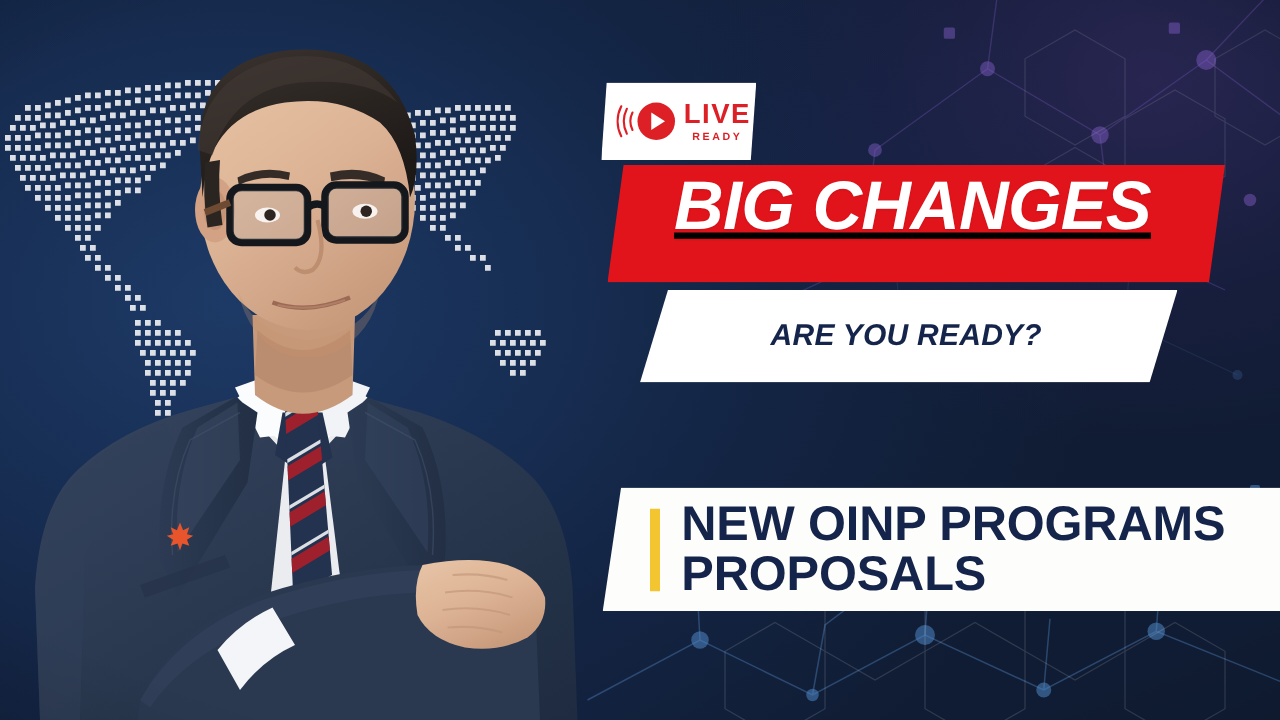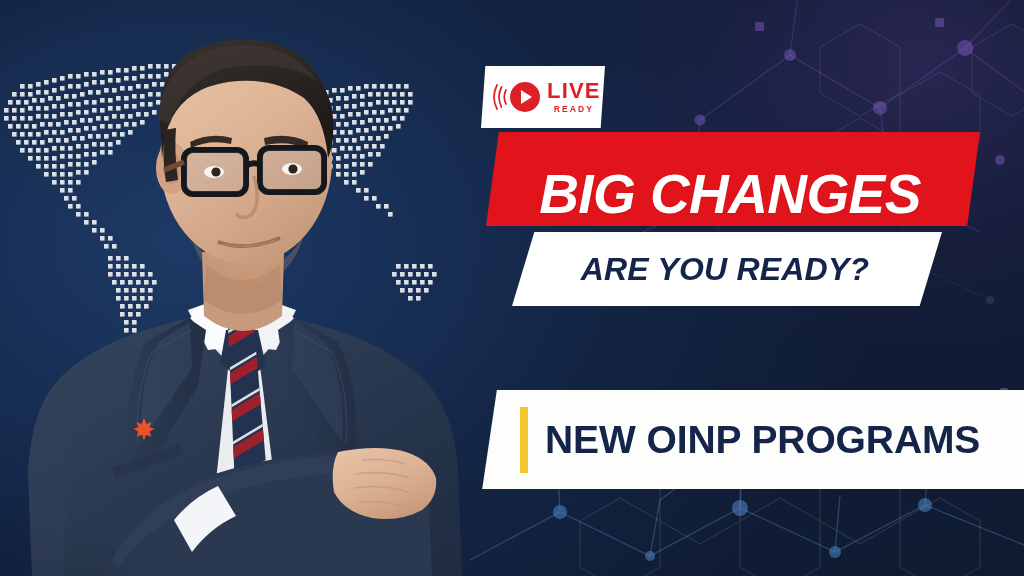--- a/index.html
+++ b/index.html
@@ -82,21 +82,21 @@
     letter-spacing:2.1px; margin-top:3px; text-align:center;
   }
 
   
   .red-band {
     position:absolute; left:486px; top:132px;
     width:494px; height:94px;
     background:#e2141b;
     clip-path:polygon(2.6% 0%, 100% 0%, 97.4% 100%, 0% 100%);
     z-index:5;
-    display:flex; align-items:flex-end;
+    display:flex; align-items:flex-start;text-decoration:underline;
   }
   .red-band-text {
     width:100%;
     text-align:center;
     font-size:55px;
     font-weight:700;
     font-style:italic;
     color:#ffffff;
     letter-spacing:-0.6px;
     transform:scaleX(1.0);
@@ -109,21 +109,21 @@
   .white-band {
     position:absolute; left:512px; top:232px;
     width:430px; height:74px;
     background:#ffffff;
     clip-path:polygon(5.2% 0%, 100% 0%, 94.8% 100%, 0% 100%);
     z-index:5;
     display:flex; align-items:center; justify-content:center;
     box-shadow:0 2px 8px rgba(0,0,0,0.18);
   }
   .white-band-text {
-    font-size:32px;
+    font-size:24px;
     font-weight:700;
     font-style:italic;
     color:#15244a;
     letter-spacing:0.2px;
     white-space:nowrap;
     padding-right:4px;
   }
 
   
   .bottom-band {
@@ -934,17 +934,18 @@
   </div>
 
   <div class="white-band">
     <span class="white-band-text">ARE YOU READY?</span>
   </div>
 
   <div class="bottom-band">
     <div class="accent-bar"></div>
     <div class="bottom-band-text">
       <span class="bottom-line">NEW OINP PROGRAMS</span>
+      <span class="bottom-line">PROPOSALS</span>
     </div>
   </div>
 
   <div class="bg-vignette"></div>
 </div>
 
 </body></html>

